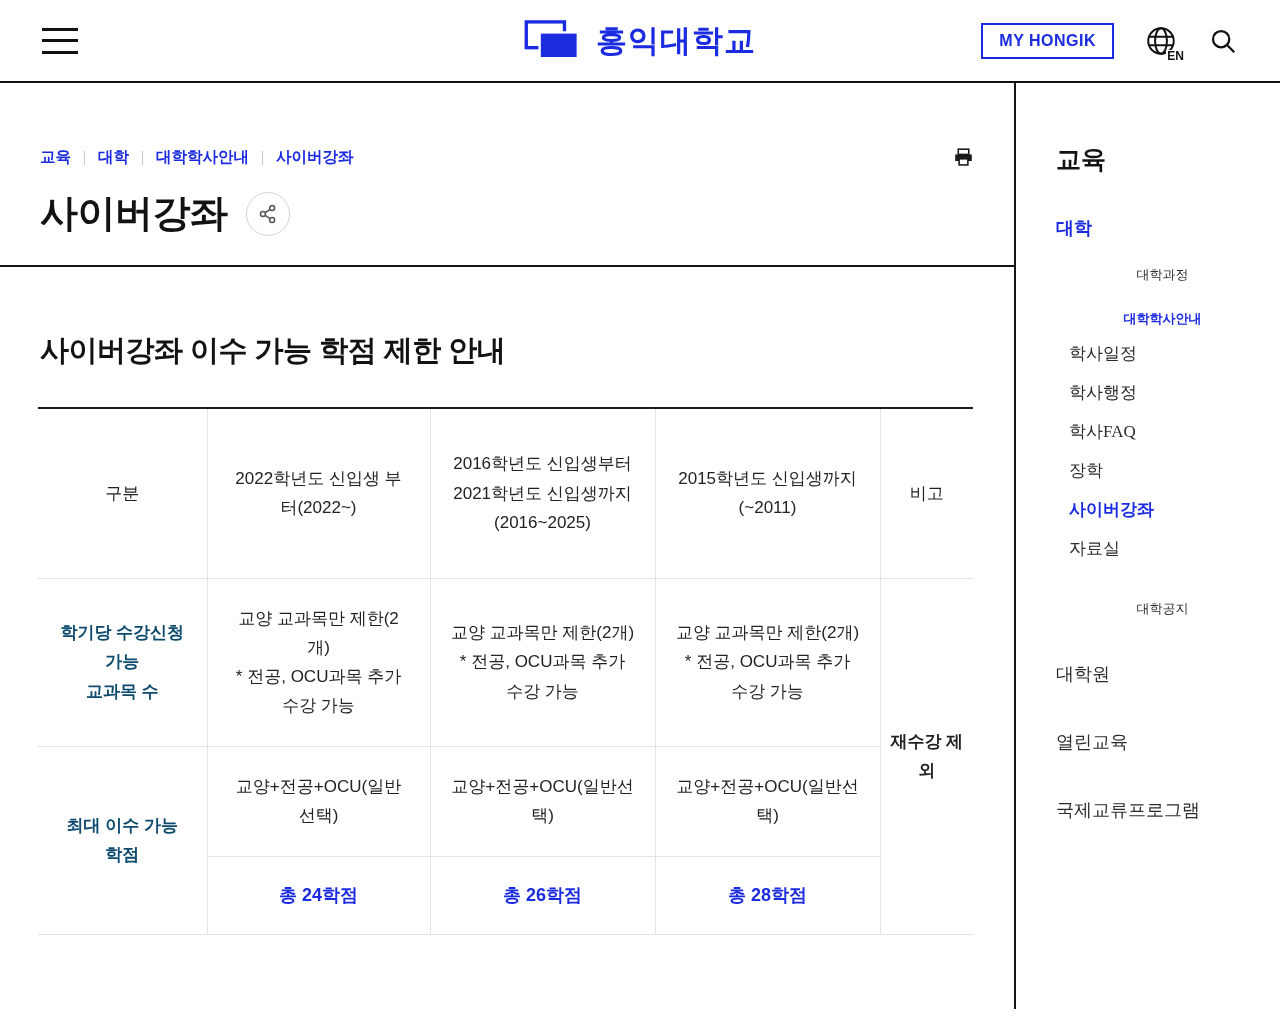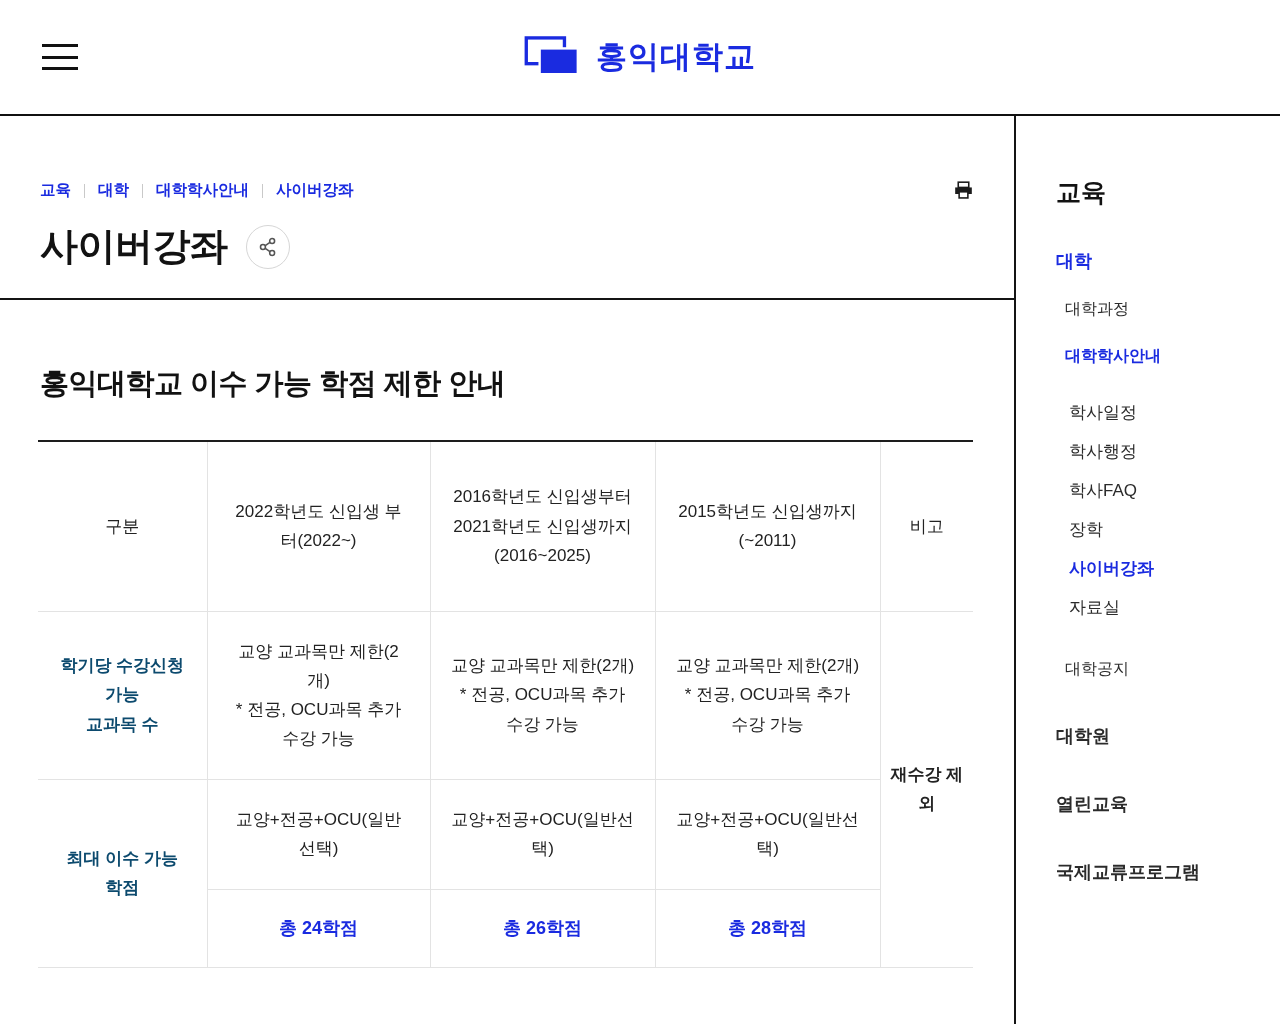--- a/index.html
+++ b/index.html
@@ -8,21 +8,21 @@
     --cell-line:#e3e3e3;
   }
   *{box-sizing:border-box;}
   html,body{margin:0;padding:0;}
   body{
     width:1280px;height:1024px;overflow:hidden;background:#fff;
     font-family:"Liberation Sans","DejaVu Sans",sans-serif;color:var(--ink);
   }
   
   .header{
-    height:116px;border-bottom:2px solid #101010;position:relative;
+    height:83px;border-bottom:2px solid #101010;position:relative;
     display:flex;align-items:center;justify-content:space-between;
     padding:0 42px;
   }
   .hamburger{width:36px;height:26px;display:flex;flex-direction:column;justify-content:space-between;background:none;border:none;padding:0;cursor:pointer;}
   .hamburger span{display:block;height:3px;background:#111;}
   .logo{
     position:absolute;left:50%;top:50%;transform:translate(-50%,-50%);
     display:flex;align-items:center;gap:14px;text-decoration:none;cursor:pointer;
   }
   .logo-text{font-size:31px;font-weight:800;color:var(--blue);letter-spacing:1px;}
@@ -77,27 +77,27 @@
   .h-row td{height:170px;}
   .r2 td{height:168px;}
   .r3 td{height:110px;}
   .r4 td{height:78px;}
   
   .sidebar{
     flex:1;border-left:2px solid #141414;padding:60px 20px 0 40px;
   }
   .side-title{margin:0;font-size:25px;font-weight:800;}
   .side-nav a{display:block;text-decoration:none;color:#2b2b2b;cursor:pointer;}
-  .side-head{font-size:18px;font-weight:700;margin-top:40px;}
+  .side-head{font-size:18px;font-weight:400;margin-top:40px;}
   .side-head.blue{color:var(--blue);font-weight:700;}
-  .bullet-item{display:flex;align-items:center;font-size:16px;margin-top:26px;}
+  .bullet-item{display:flex;align-items:center;font-size:13px;margin-top:26px;text-align:center;}
   .bullet-item .dot{width:4px;height:4px;background:#333;border-radius:50%;margin-right:9px;flex:none;}
   .bullet-item.blue{color:var(--blue);font-weight:700;}
   .bullet-item.blue .dot{background:var(--blue);}
-  .sub-list{margin:34px 0 0 13px;}
+  .sub-list{margin:14px 0 0 13px;font-family:Liberation Serif, serif;}
   .sub-list a{font-size:17px;margin-top:16px;}
   .sub-list a:first-child{margin-top:0;}
   .sub-list a.active{color:var(--blue);font-weight:700;}
   .side-head.roomy{margin-top:44px;}
 </style>
 </head>
 <body>
 
 <header class="header">
   <button class="hamburger" aria-label="menu">
@@ -109,20 +109,38 @@
   <a class="logo">
     <span style="line-height:0;">
       <svg width="58" height="42" viewBox="0 0 60 44">
         <rect x="2" y="2" width="40" height="27" fill="#ffffff" stroke="#1a2be0" stroke-width="3.5"></rect>
         <rect x="16" y="13" width="40" height="27" fill="#1a2be0" stroke="#ffffff" stroke-width="2.5"></rect>
       </svg>
     </span>
     <span class="logo-text">홍익대학교</span>
   </a>
 
+  <div class="header-right">
+    <button class="my-hongik">MY HONGIK</button>
+    <button class="icon-btn lang-wrap" aria-label="language">
+      <svg width="34" height="34" viewBox="0 0 24 24" fill="none" stroke="#111" stroke-width="1.4">
+        <circle cx="12" cy="12" r="9"></circle>
+        <ellipse cx="12" cy="12" rx="4.2" ry="9"></ellipse>
+        <line x1="3.4" y1="9" x2="20.6" y2="9"></line>
+        <line x1="3.4" y1="15" x2="20.6" y2="15"></line>
+      </svg>
+      <span class="lang-en">EN</span>
+    </button>
+    <button class="icon-btn" aria-label="search">
+      <svg width="30" height="30" viewBox="0 0 24 24" fill="none" stroke="#111" stroke-width="1.8">
+        <circle cx="10.5" cy="10.5" r="6.5"></circle>
+        <line x1="15.4" y1="15.4" x2="21" y2="21"></line>
+      </svg>
+    </button>
+  </div>
 </header>
 
 <div class="content">
 
   <main class="main">
 
     <div class="crumb-row pad">
       <nav class="breadcrumb">
         <a>교육</a>
         <span class="crumb-sep"></span>
@@ -149,21 +167,21 @@
           <circle cx="6.5" cy="12" r="2.7"></circle>
           <circle cx="16.5" cy="18.5" r="2.7"></circle>
           <line x1="9" y1="10.6" x2="14.1" y2="6.9"></line>
           <line x1="9" y1="13.4" x2="14.1" y2="17.1"></line>
         </svg>
       </button>
     </div>
 
     <div class="title-divider"></div>
 
-    <h2 class="section-heading">홍익대학교 이수 가능 학점 제한 안내</h2>
+    <h2 class="section-heading">사이버강좌 이수 가능 학점 제한 안내</h2>
 
     <table class="tbl">
       <colgroup>
         <col style="width:169px">
           <col style="width:223px">
           <col style="width:225px">
           <col style="width:225px">
           <col style="width:93px">
       </colgroup>
       <tbody>

